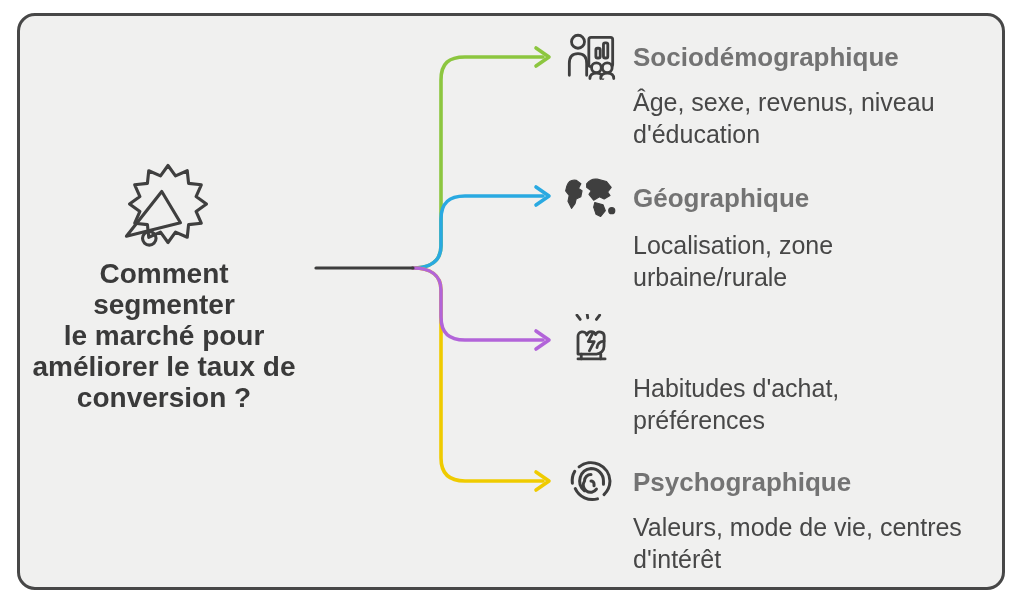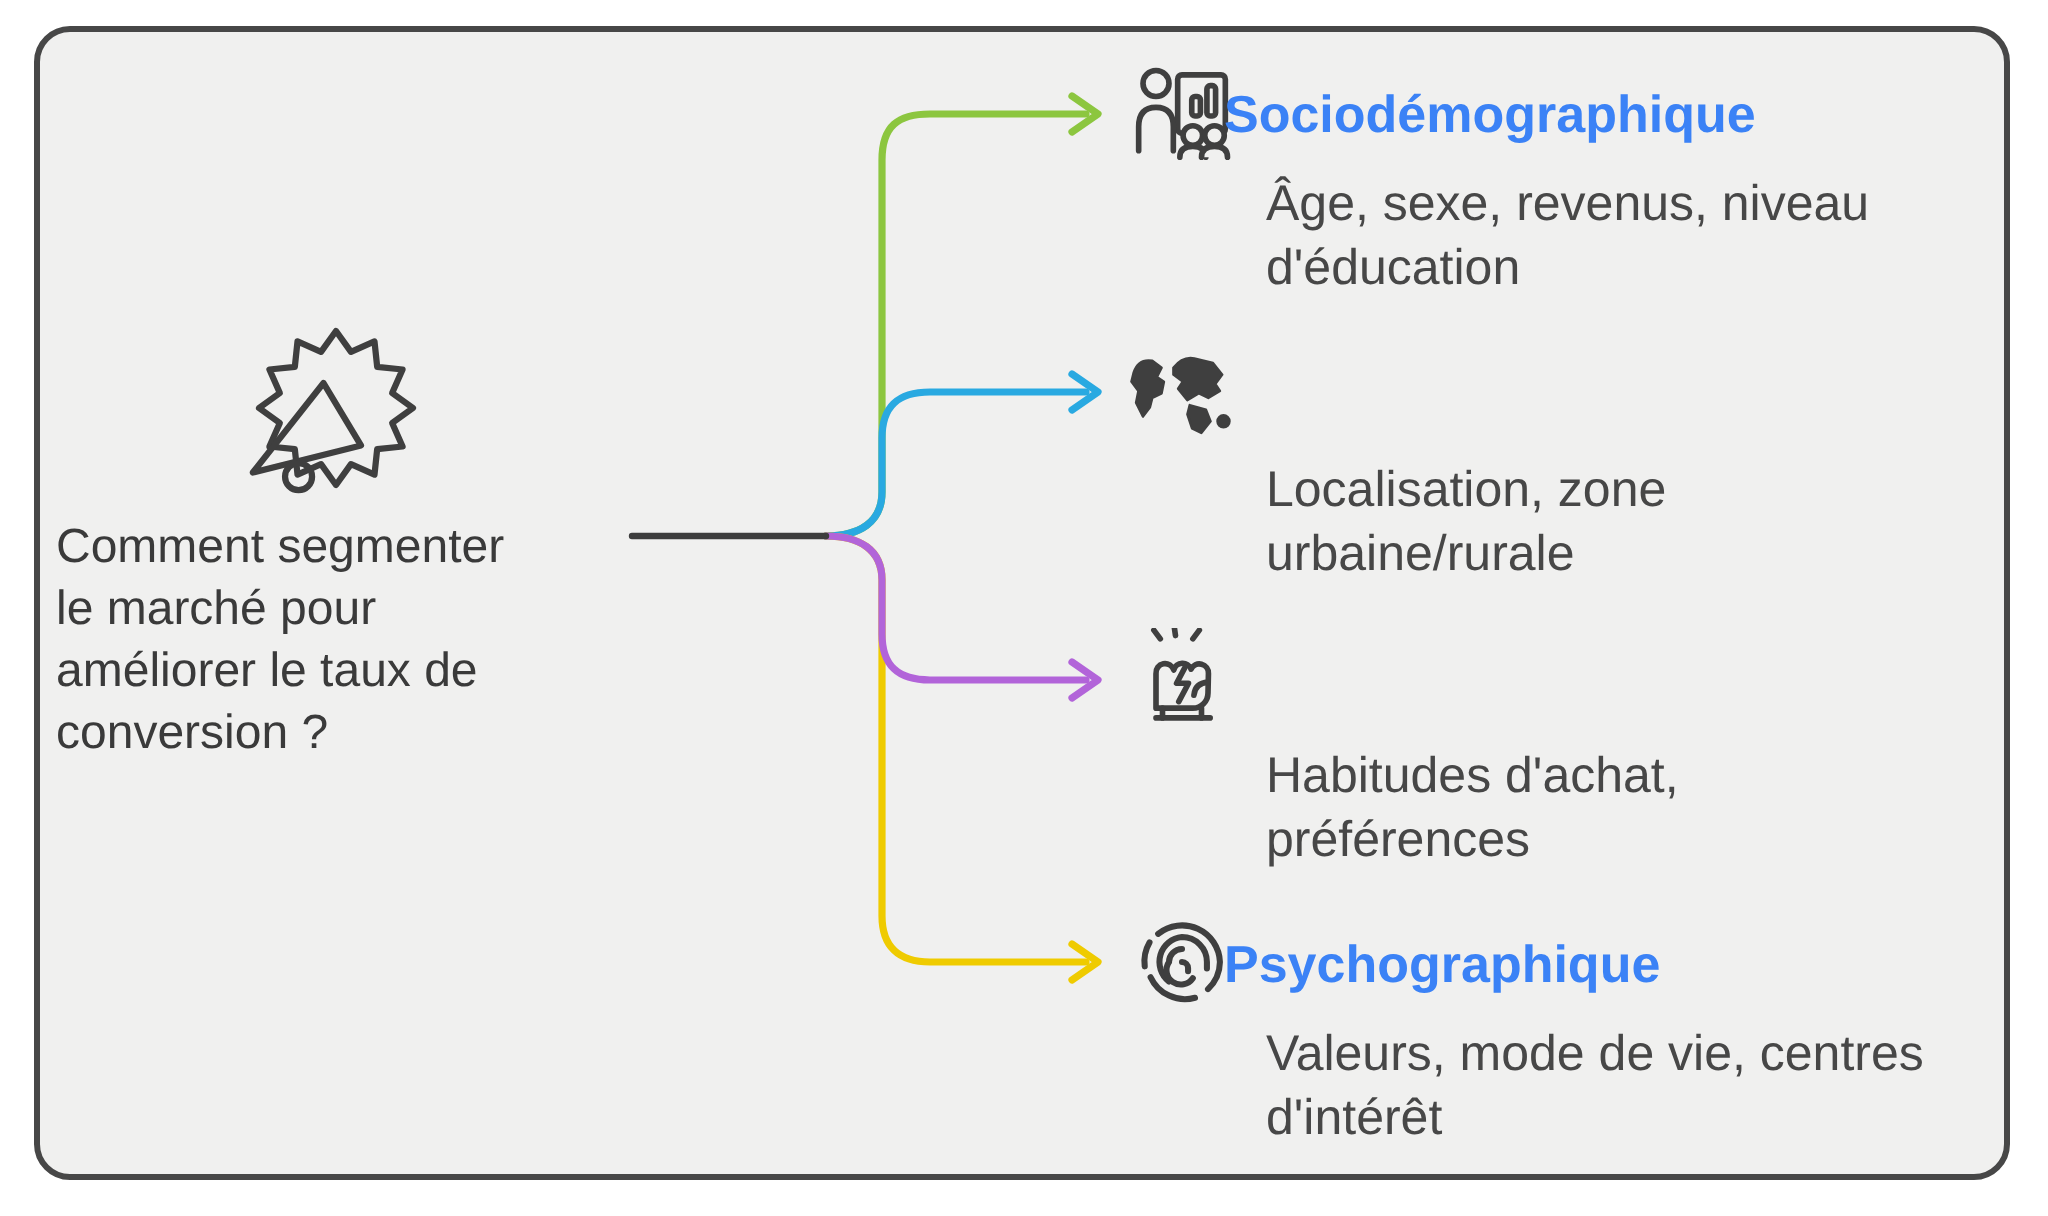--- a/index.html
+++ b/index.html
@@ -5,29 +5,29 @@
   * { margin:0; padding:0; box-sizing:border-box; }
   html,body { width:1024px; height:608px; background:#ffffff; font-family:"Liberation Sans", sans-serif; overflow:hidden; }
   .stage { position:relative; width:1024px; height:608px; }
   .card {
     position:absolute; left:17px; top:13px; width:988px; height:577px;
     background:#f0f0ef; border:3.5px solid #474747; border-radius:18px;
   }
   .connectors { position:absolute; left:0; top:0; width:1024px; height:608px; pointer-events:none; }
   .question {
     position:absolute; left:28px; top:258px; width:272px;
-    font-size:24px; font-weight:normal; line-height:31px; 
+    font-size:28px; font-weight:bold; line-height:31px; text-align:center;
     color:#3a3a3a; white-space:pre-line;
   }
   .root-icon { position:absolute; left:116px; top:152px; width:104px; height:104px; }
   .branch-icon { position:absolute; left:565px; width:52px; height:52px; }
   .branch-icon.map { left:561px; width:56px; height:50px; }
   .branch-title {
-    position:absolute; left:612px; width:360px;
-    font-size:26px; font-weight:bold; line-height:30px; color:#3b82f6;
+    position:absolute; left:633px; width:360px;
+    font-size:26px; font-weight:bold; line-height:30px; color:#737373;
   }
   .branch-desc {
     position:absolute; left:633px; width:400px;
     font-size:25px; line-height:32px; color:#474747; white-space:pre-line;
   }
   svg .ln { fill:none; stroke-linecap:round; stroke-linejoin:round; }
 </style>
 </head>
 <body>
 
@@ -92,20 +92,21 @@
 d'éducation</div>
 
   <svg class="branch-icon map" style="top:174px" viewBox="0 0 48 42">
     <g fill="#3f3f3f" stroke="#3f3f3f" stroke-width="1" stroke-linejoin="round">
       <path d="M5,10 Q7,4 13,5 L17,8 L15,12 L18,14 L17,19 L13,21 L12,25 L9,29 L6,23 L7,18 L4,14 Z"></path>
       <path d="M22,8 Q26,3 31,4 L39,6 L43,11 L40,15 L42,18 L37,21 L33,19 L28,22 L24,17 L26,14 L22,11 Z"></path>
       <path d="M29,24 L36,26 L38,31 L34,36 L30,34 L28,28 Z"></path>
       <circle cx="43.5" cy="31" r="2.6"></circle>
     </g>
   </svg>
+  <div class="branch-title" style="top:183px">Géographique</div>
   <div class="branch-desc" style="top:229px">Localisation, zone
 urbaine/rurale</div>
 
   <svg class="branch-icon" style="top:314px" viewBox="0 0 48 48">
     <g fill="none" stroke="#3f3f3f" stroke-width="2.6" stroke-linecap="round" stroke-linejoin="round">
       <path d="M14,5 L11,1"></path>
       <path d="M21,3.5 L20.5,0"></path>
       <path d="M29,5 L32,1"></path>
       <path d="M12,37 V21 a4.2,4.2 0 0 1 8.2,-1.6 a4.2,4.2 0 0 1 8,-0.4 a4.2,4.2 0 0 1 8,2 L36,30 a7,7 0 0 1 -7,7 Z"></path>
       <path d="M36,25 q-6,0.5 -6.5,6"></path>

